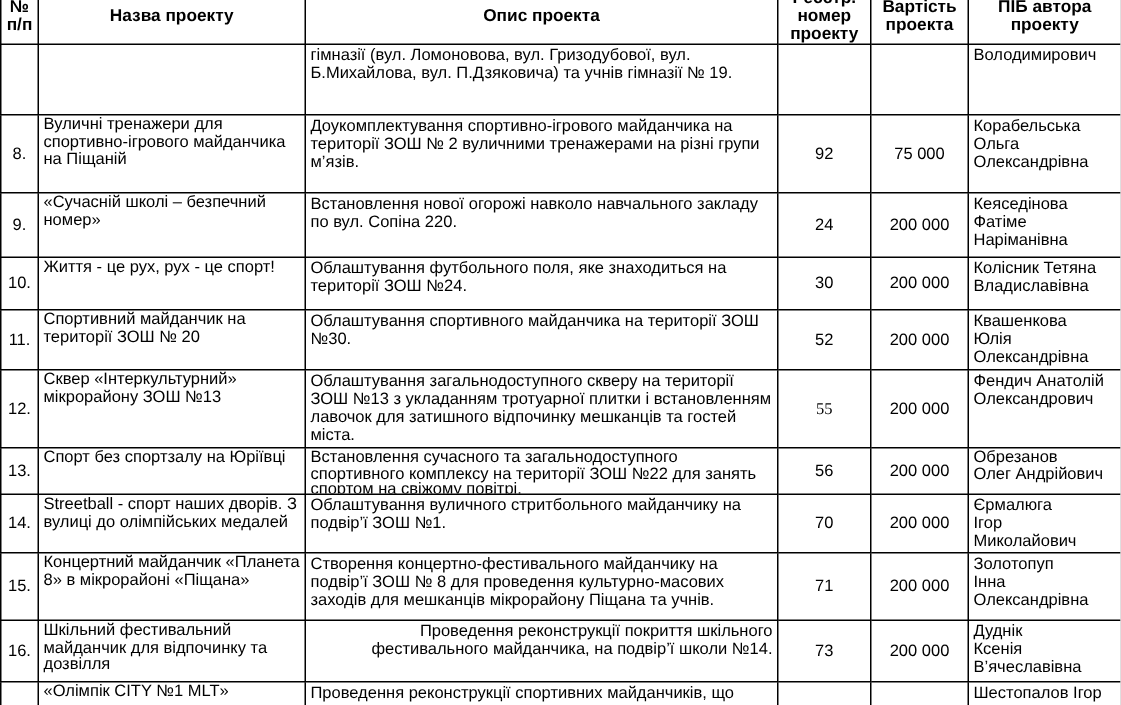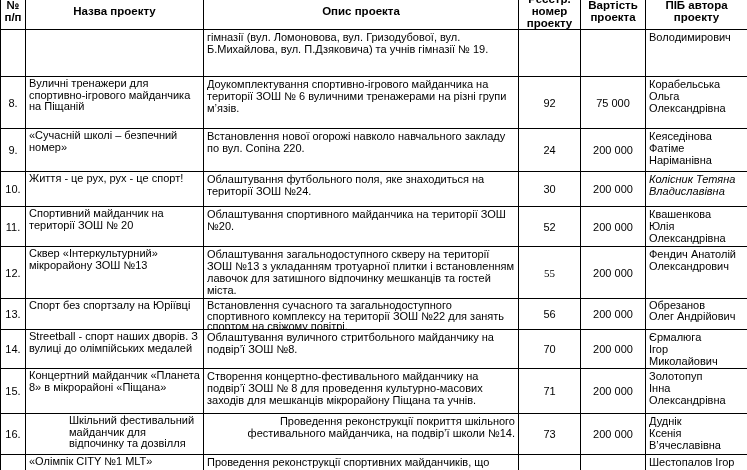--- a/index.html
+++ b/index.html
@@ -96,21 +96,21 @@
           </td>
         </tr>
         <tr style="height: 52px;">
           <td class="c-num">
             <div class="cell" style="height: 49px;">8.</div>
           </td>
           <td class="c-name">
             <div class="cell" style="height: 49px;">Вуличні тренажери для спортивно-ігрового майданчика на Піщаній</div>
           </td>
           <td class="c-desc">
-            <div class="cell" style="height: 49px;">Доукомплектування спортивно-ігрового майданчика на території ЗОШ № 6 вуличними тренажерами на різні групи м’язів.</div>
+            <div class="cell" style="height: 49px;">Доукомплектування спортивно-ігрового майданчика на території ЗОШ № 2 вуличними тренажерами на різні групи м’язів.</div>
           </td>
           <td class="c-reg">
             <div class="cell" style="height: 49px;">92</div>
           </td>
           <td class="c-cost">
             <div class="cell" style="height: 49px;">75 000</div>
           </td>
           <td class="c-author">
             <div class="cell" style="height: 49px;">Корабельська
 Ольга
@@ -149,33 +149,33 @@
           <td class="c-desc">
             <div class="cell" style="height: 32px;">Облаштування футбольного поля, яке знаходиться на території ЗОШ №24.</div>
           </td>
           <td class="c-reg">
             <div class="cell" style="height: 32px;">30</div>
           </td>
           <td class="c-cost">
             <div class="cell" style="height: 32px;">200 000</div>
           </td>
           <td class="c-author">
-            <div class="cell" style="height: 32px; font-style: italic;">Колісник Тетяна
+            <div class="cell" style="height: 32px;">Колісник Тетяна
 Владиславівна</div>
           </td>
         </tr>
         <tr style="height: 40px;">
           <td class="c-num">
             <div class="cell" style="height: 37px;">11.</div>
           </td>
           <td class="c-name">
             <div class="cell" style="height: 37px;">Спортивний майданчик на території ЗОШ № 20</div>
           </td>
           <td class="c-desc">
-            <div class="cell" style="height: 37px;">Облаштування спортивного майданчика на території ЗОШ №20.</div>
+            <div class="cell" style="height: 37px;">Облаштування спортивного майданчика на території ЗОШ №30.</div>
           </td>
           <td class="c-reg">
             <div class="cell" style="height: 37px;">52</div>
           </td>
           <td class="c-cost">
             <div class="cell" style="height: 37px;">200 000</div>
           </td>
           <td class="c-author">
             <div class="cell" style="height: 37px;">Квашенкова
 Юлія
@@ -225,21 +225,21 @@
           </td>
         </tr>
         <tr style="height: 39px;">
           <td class="c-num">
             <div class="cell" style="height: 36px;">14.</div>
           </td>
           <td class="c-name">
             <div class="cell" style="height: 36px;">Streetball - спорт наших дворів. З вулиці до олімпійських медалей</div>
           </td>
           <td class="c-desc">
-            <div class="cell" style="height: 36px;">Облаштування вуличного стритбольного майданчику на подвір’ї ЗОШ №8.</div>
+            <div class="cell" style="height: 36px;">Облаштування вуличного стритбольного майданчику на подвір’ї ЗОШ №1.</div>
           </td>
           <td class="c-reg">
             <div class="cell" style="height: 36px;">70</div>
           </td>
           <td class="c-cost">
             <div class="cell" style="height: 36px;">200 000</div>
           </td>
           <td class="c-author">
             <div class="cell" style="height: 36px;">Єрмалюга
 Ігор
@@ -266,21 +266,21 @@
             <div class="cell" style="height: 42px;">Золотопуп
 Інна
 Олександрівна</div>
           </td>
         </tr>
         <tr style="height: 41px;">
           <td class="c-num">
             <div class="cell" style="height: 38px;">16.</div>
           </td>
           <td class="c-name">
-            <div class="cell" style="height: 38px; margin-left: 40px;">Шкільний фестивальний майданчик для відпочинку та дозвілля</div>
+            <div class="cell" style="height: 38px;">Шкільний фестивальний майданчик для відпочинку та дозвілля</div>
           </td>
           <td class="c-desc">
             <div class="cell" style="height: 38px; text-align: right;">Проведення реконструкції покриття шкільного фестивального майданчика, на подвір’ї школи №14.</div>
           </td>
           <td class="c-reg">
             <div class="cell" style="height: 38px;">73</div>
           </td>
           <td class="c-cost">
             <div class="cell" style="height: 38px;">200 000</div>
           </td>

